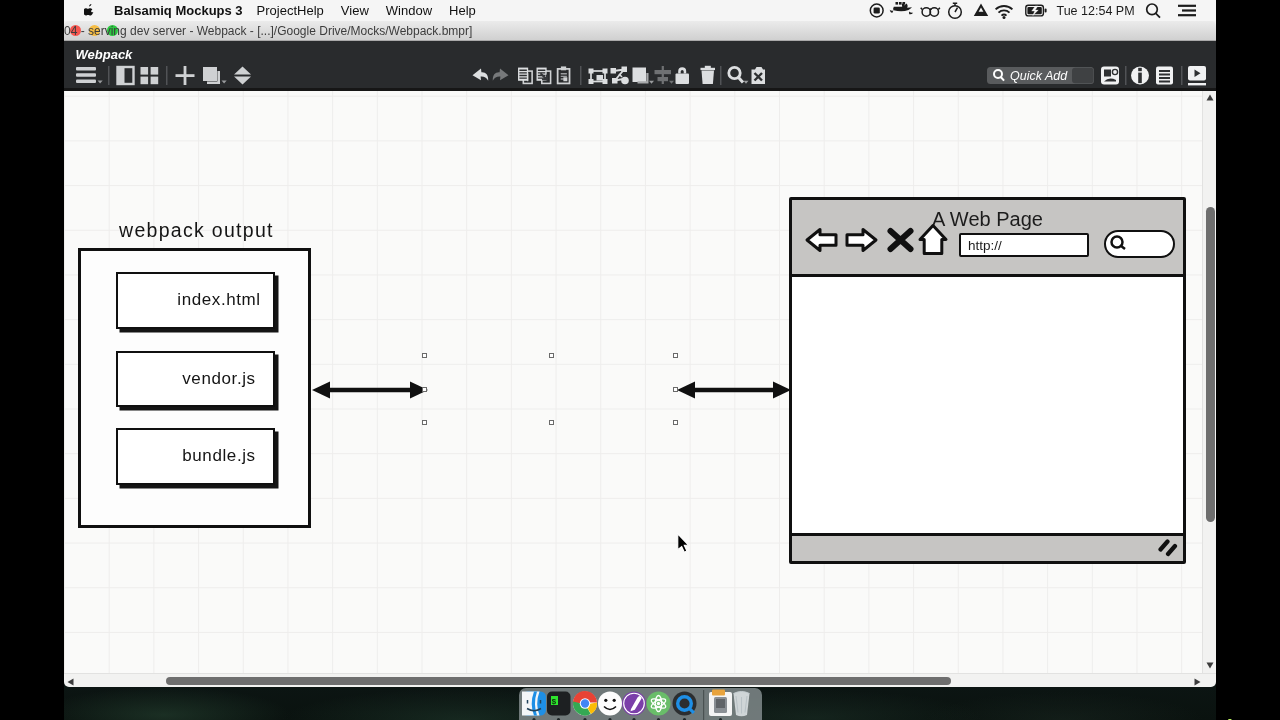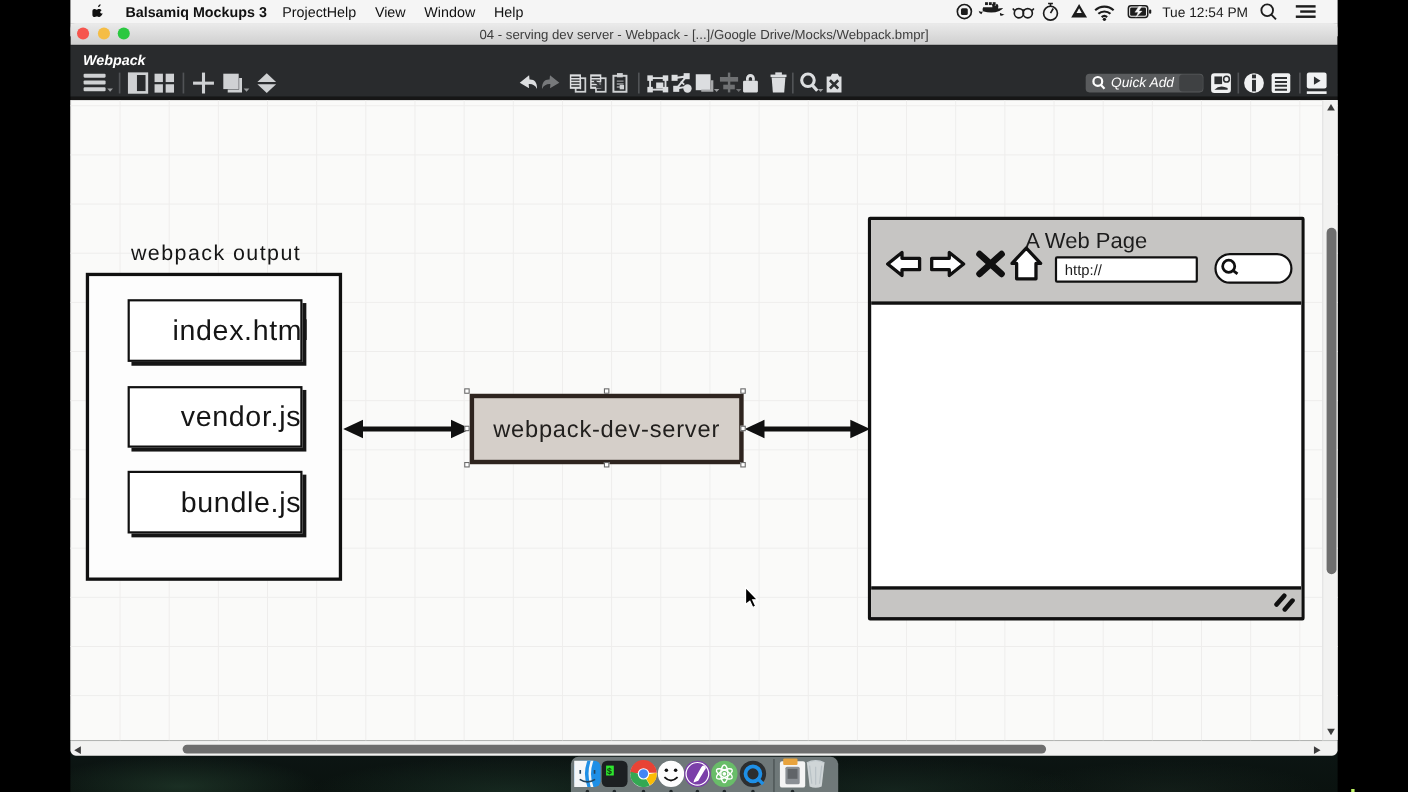--- a/index.html
+++ b/index.html
@@ -19,40 +19,40 @@
 .menubar .items { position:absolute; left:20px; top:0; height:21px; display:flex; align-items:center; }
 .menubar .it { margin-right:0; white-space:nowrap; }
 .menu-right { position:absolute; right:12px; top:0; height:21px; display:flex; align-items:flex-end; font-size:12.5px; color:#0f766e; }
 
 .titlebar { position:absolute; left:0; top:21px; width:1152px; height:20px;
   background:linear-gradient(#ebebeb,#d0d0d0); border-radius:5px 5px 0 0; border-bottom:1px solid #a9a9a9; }
 .tl { position:absolute; top:3.5px; width:11px; height:11px; border-radius:50%; }
 .tl.r { left:6.1px; background:#f6554e; }
 .tl.y { left:24.7px; background:#f5bd45; }
 .tl.g { left:43.3px; background:#2bc840; }
-.titletext { position:absolute; top:3px; left:0; width:100%; text-align:center; font-size:12px; color:#3c3c3c; }
+.titletext { position:absolute; top:3px; left:0; width:100%; font-size:12px; color:#3c3c3c; }
 
 .darkhead { position:absolute; left:0; top:41px; width:1152px; height:47px; background:#292b2d;font-style:italic; }
 .tabname { position:absolute; left:14px; top:6px; font-size:13px; font-weight:bold; color:#fff; }
 .toolbar { position:absolute; left:0; top:22px; width:1152px; height:25px; }
 .headline { position:absolute; left:0; top:88px; width:1152px; height:3px; background:#161616; }
 
 .canvas { position:absolute; left:0; top:91px; width:1152px; height:582px; background:#fafaf9;
   background-image:linear-gradient(to right, #eeedec 1px, transparent 1px), linear-gradient(to bottom, #eeedec 1px, transparent 1px);
   background-size:44.7px 44.7px; background-position:0px 4.7px; }
 
 .vscroll { position:absolute; left:1138px; top:91px; width:14px; height:582px; background:#f2f2f1; border-left:1px solid #e2e2e1; }
 .vthumb { position:absolute; left:3px; top:116px; width:8.5px; height:315px; background:#6e6e6e; border-radius:4.5px; }
 .hscroll { position:absolute; left:0px; top:673px; width:1152px; height:14px; background:#f2f2f1; border-top:1px solid #e2e2e1; border-radius:0 0 5px 5px; }
 .hthumb { position:absolute; left:102px; top:3px; width:785px; height:7.5px; background:#6e6e6e; border-radius:4.5px; }
 
 .wtitle { position:absolute; left:55px; top:127.5px; font-size:19.5px; letter-spacing:1.3px; color:#151515; }
 .outerbox { position:absolute; left:14px; top:157px; width:233px; height:280px; border:3px solid #101010; background:#fdfdfd; }
 .fbox { position:absolute; left:34.5px; width:159px; height:56.5px; border:2.5px solid #101010; background:#fff;
-  box-shadow:3.5px 3.5px 0 #151515; display:flex; align-items:center; justify-content:center; font-size:26px; letter-spacing:0.6px; color:#151515;padding-left:48px; }
+  box-shadow:3.5px 3.5px 0 #151515; display:flex; align-items:center; justify-content:center; font-size:17px; letter-spacing:0.6px; color:#151515;padding-left:48px; }
 .devbox { position:absolute; left:363px; top:267px; width:249px; height:64px; border:4px solid #2e241f; background:#d5cfc9;
   display:flex; align-items:center; justify-content:center; font-size:21.5px; letter-spacing:0.7px; color:#22201e; }
 .handle { position:absolute; width:4.5px; height:4.5px; background:#fff; border:1px solid #6a6a6a; }
 
 .browser { position:absolute; left:725px; top:106px; width:397px; height:367px; border:3px solid #101010; background:#fff; border-radius:2px; }
 .btitle { position:absolute; left:0; top:0; width:100%; height:77px; background:#c6c5c3; border-bottom:3px solid #101010; }
 .btext { position:absolute; top:8px; width:100%; text-align:center; font-size:20px; color:#1c1c1c; }
 .burl { position:absolute; left:167px; top:33px; width:130px; height:24px; border:2px solid #101010; border-radius:2px; background:#fff; font-size:13.5px; color:#1c1c1c; padding:3px 0 0 7px; }
 .boval { position:absolute; left:312px; top:30px; width:71px; height:28px; border:2.5px solid #101010; border-radius:14px; background:#fff; }
 .bstatus { position:absolute; left:0; bottom:0; width:100%; height:28px; background:#c6c5c3; border-top:3px solid #101010; }
@@ -290,21 +290,20 @@
     <svg style="position:absolute;left:246px;top:285px" width="120" height="28" viewBox="0 0 120 28">
       <line x1="12" y1="14" x2="108" y2="14" stroke="#101010" stroke-width="4.5"></line>
       <path d="M2 14 L20 5.5 L20 22.5 Z" fill="#101010"></path>
       <path d="M118 14 L100 5.5 L100 22.5 Z" fill="#101010"></path>
     </svg>
     <svg style="position:absolute;left:611px;top:285px" width="118" height="28" viewBox="0 0 118 28">
       <line x1="12" y1="14" x2="106" y2="14" stroke="#101010" stroke-width="4.5"></line>
       <path d="M2 14 L20 5.5 L20 22.5 Z" fill="#101010"></path>
       <path d="M116 14 L98 5.5 L98 22.5 Z" fill="#101010"></path>
     </svg>
-    <div class="devbox">webpack-dev-server</div>
     <div class="handle" style="left:358px;top:262px"></div>
     <div class="handle" style="left:485px;top:262px"></div>
     <div class="handle" style="left:609px;top:262px"></div>
     <div class="handle" style="left:358px;top:296px"></div>
     <div class="handle" style="left:609px;top:296px"></div>
     <div class="handle" style="left:358px;top:329px"></div>
     <div class="handle" style="left:485px;top:329px"></div>
     <div class="handle" style="left:609px;top:329px"></div>
     <div class="browser">
       <div class="btitle">

